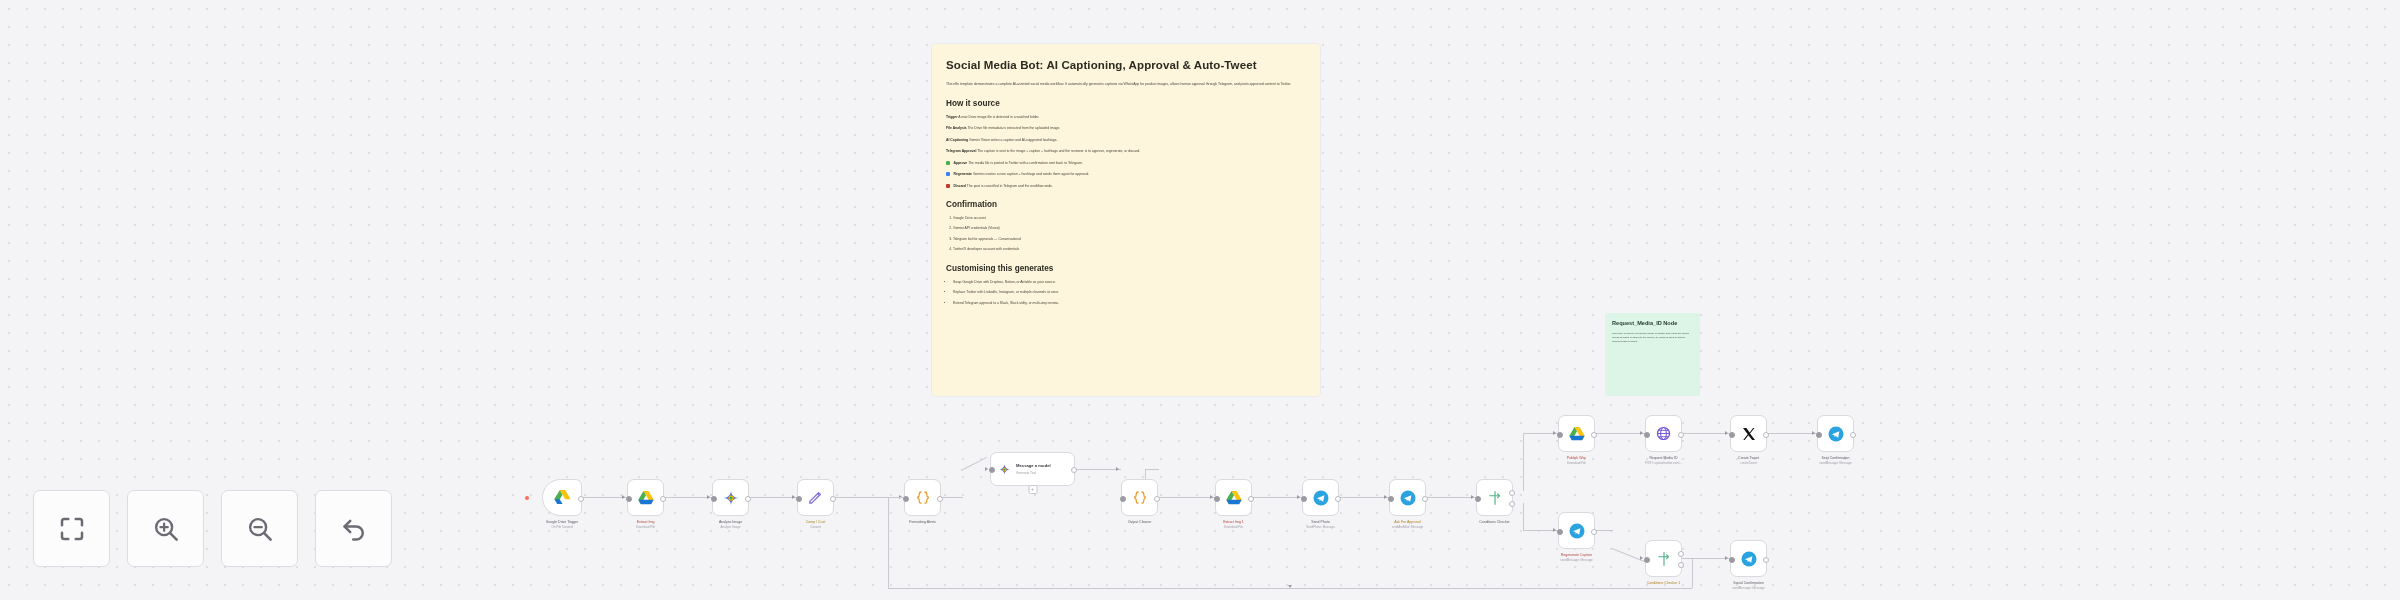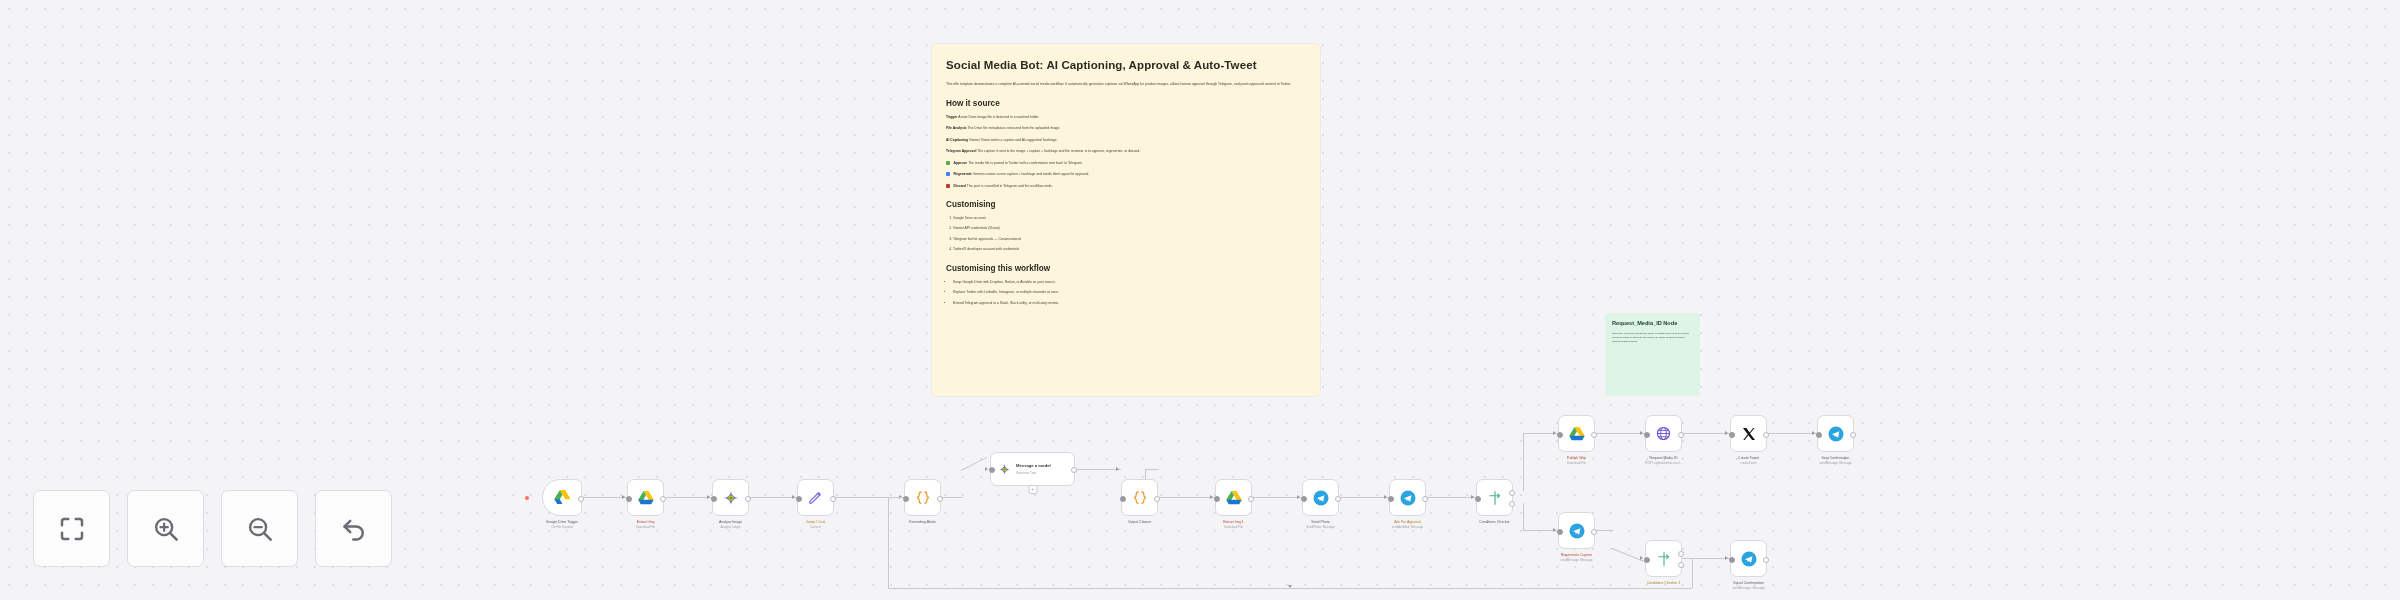--- a/index.html
+++ b/index.html
@@ -257,29 +257,29 @@
       <span class="sq blue"></span>
       <span><b>Regenerate</b>
       <span>Gemini creates a new caption + hashtags and sends them again for approval.</span></span>
     </div>
     <div class="hiw-row">
       <span class="sq red"></span>
       <span><b>Discard</b>
       <span>The post is cancelled in Telegram and the workflow ends.</span></span>
     </div>
 
-    <h2>Customising</h2>
+    <h2>Confirmation</h2>
     <ol class="req">
       <li>Google Drive account</li>
       <li>Gemini API credentials (Vision)</li>
       <li>Telegram bot for approvals — Conversational</li>
       <li>Twitter/X developer account with credentials</li>
     </ol>
 
-    <h2>Customising this workflow</h2>
+    <h2>Customising this generates</h2>
     <ul class="cust">
       <li>Swap Google Drive with Dropbox, Notion, or Airtable as your source.</li>
       <li>Replace Twitter with LinkedIn, Instagram, or multiple channels at once.</li>
       <li>Extend Telegram approval to a Slack, Slack utility, or multi-step review.</li>
     </ul>
   </div>
 
   <div class="sticky-green">
     <h3>Request_Media_ID Node</h3>
     <p>This node is used to upload the image to Twitter and return the media upload id which is added to the Media_ID, which is used to display product image to tweet.</p>

